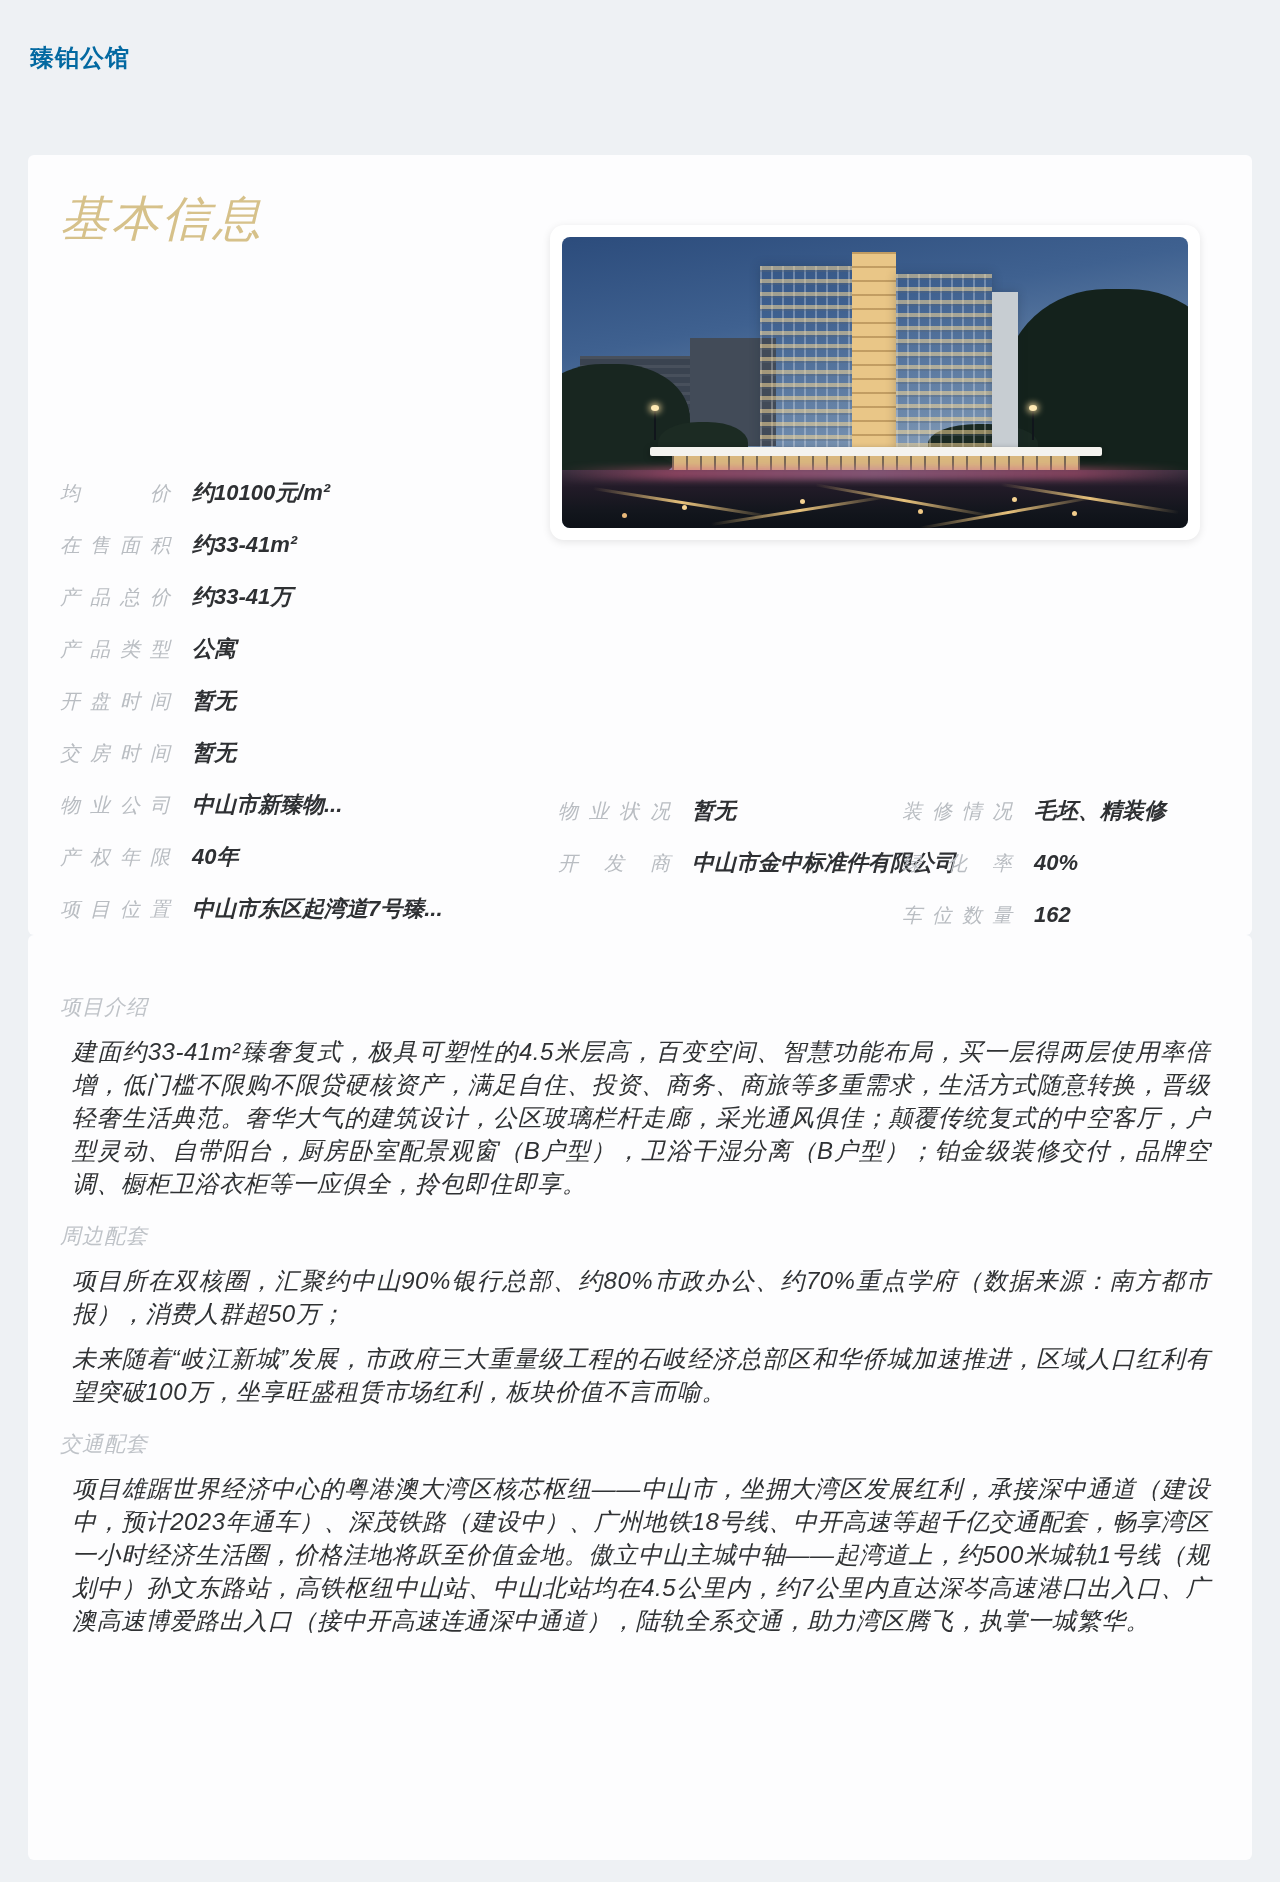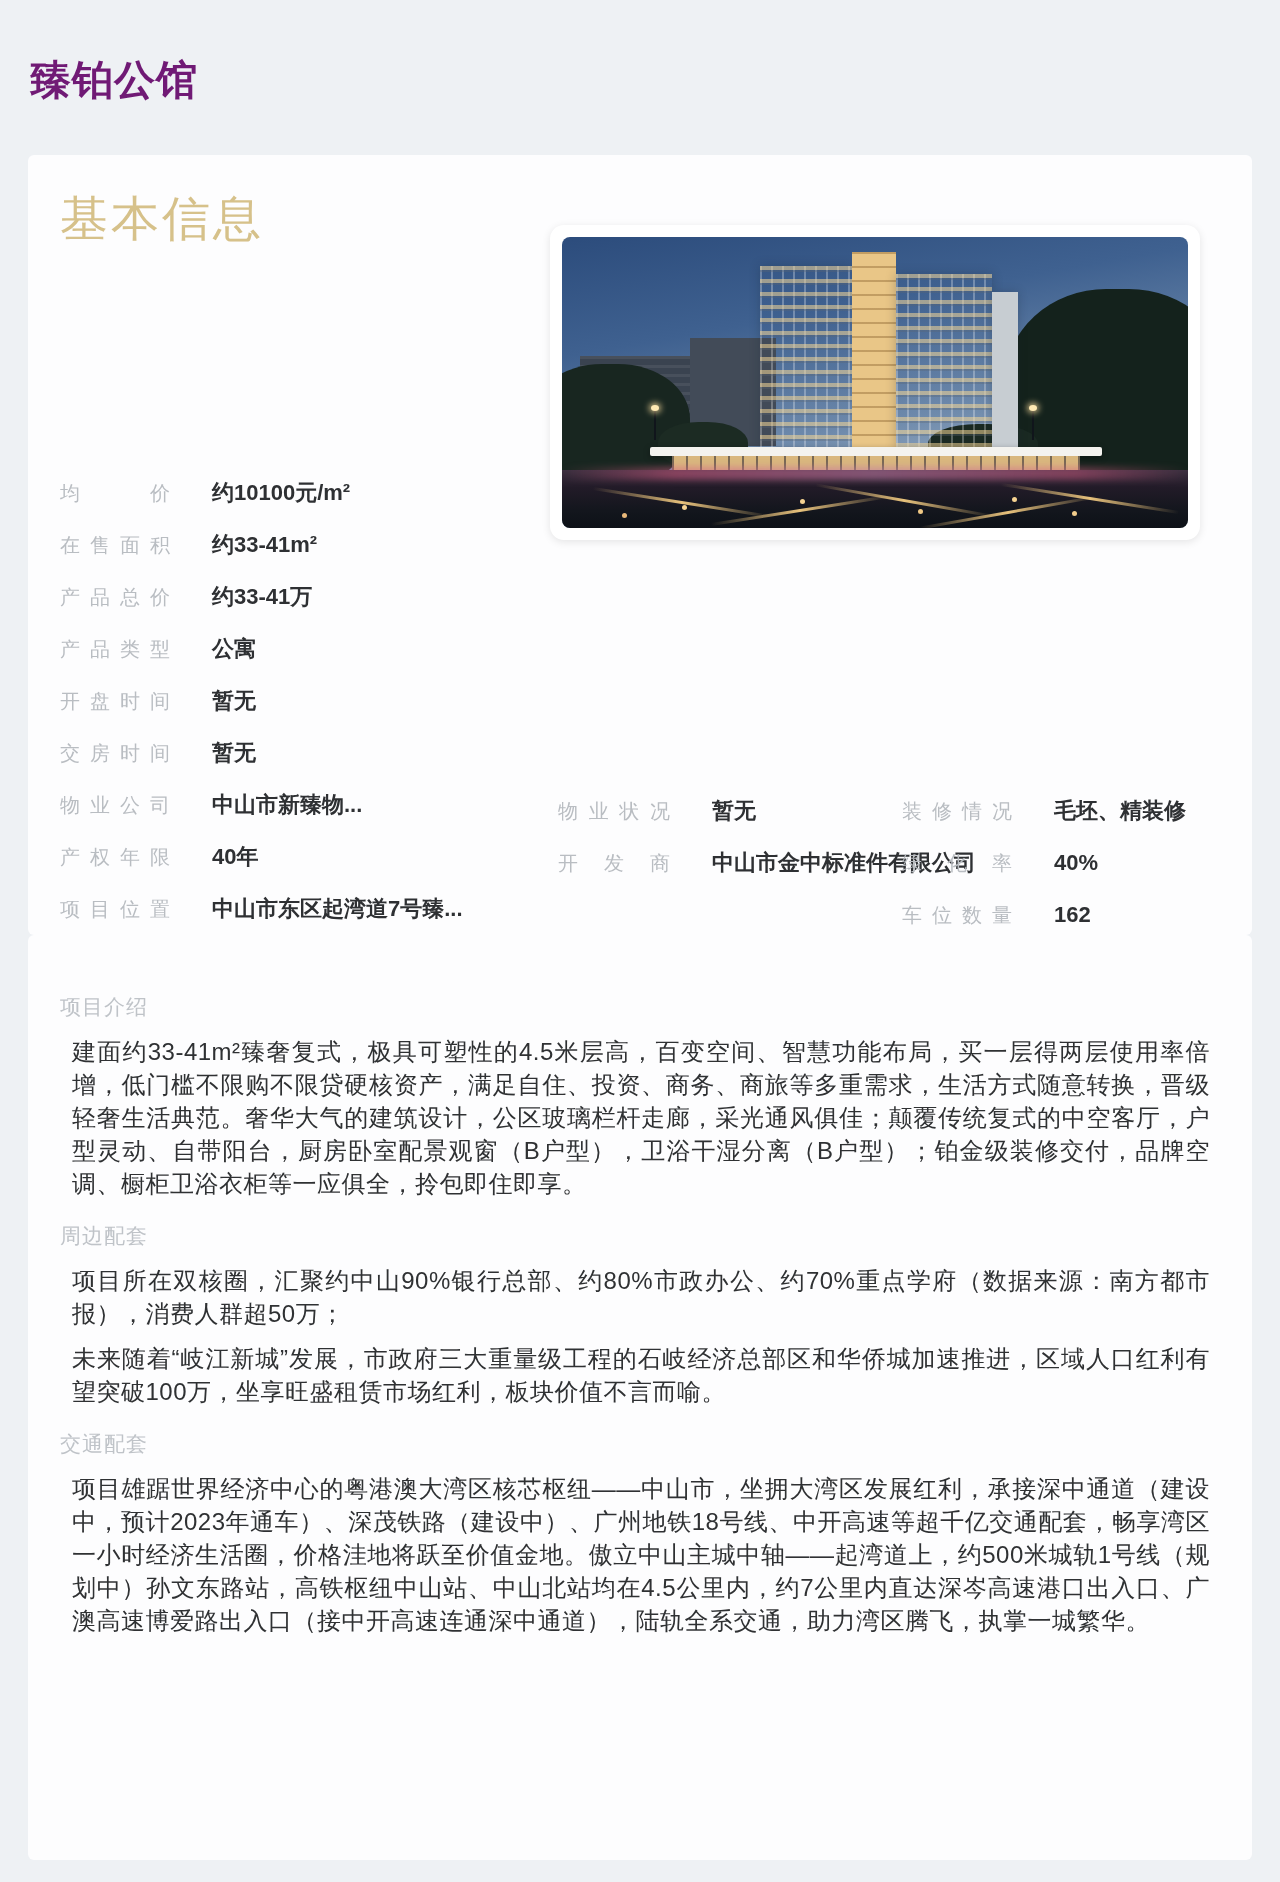--- a/index.html
+++ b/index.html
@@ -5,39 +5,39 @@
   html,body{margin:0;padding:0;}
   body{
     width:1280px;height:1882px;
     background:#eef1f4;
     font-family:"Liberation Sans","DejaVu Sans",sans-serif;
     position:relative;
     overflow:hidden;
   }
   .page-title{
     position:absolute;top:26px;left:30px;
-    font-size:41px;font-weight:700;color:#701a75;letter-spacing:1px;
+    font-size:24px;font-weight:700;color:#0369a1;letter-spacing:1px;
   }
   .card{
     position:absolute;left:28px;width:1224px;
-    background:#fdfdfe;border-radius:6px;
+    background:#fdfdfe;border-radius:6px;font-style:italic;
   }
   .card-basic{top:155px;height:780px;}
   .card-fac{top:935px;height:925px;padding:0;box-sizing:border-box;}
   .gold-heading{
     font-size:48px;font-weight:500;color:#d6c18a;letter-spacing:3px;
     margin:0;
   }
   .card-basic .gold-heading{position:absolute;top:32px;left:32px;}
   
   .col{position:absolute;}
   .col-left{left:32px;top:312px;}
   .col-mid{left:530px;top:630px;}
   .col-right{left:874px;top:630px;}
-  .info-row{display:flex;align-items:center;height:52px;gap:20px;}
+  .info-row{display:flex;align-items:center;height:52px;}
   .lbl{
     display:inline-block;width:110px;flex:0 0 110px;
     text-align:justify;text-align-last:justify;
     color:#b9bdc2;font-size:20px;
   }
   .col-mid .lbl{width:112px;flex-basis:112px;}
   .val{
     margin-left:22px;font-size:22px;color:#2e3033;font-weight:600;
     white-space:nowrap;
   }

